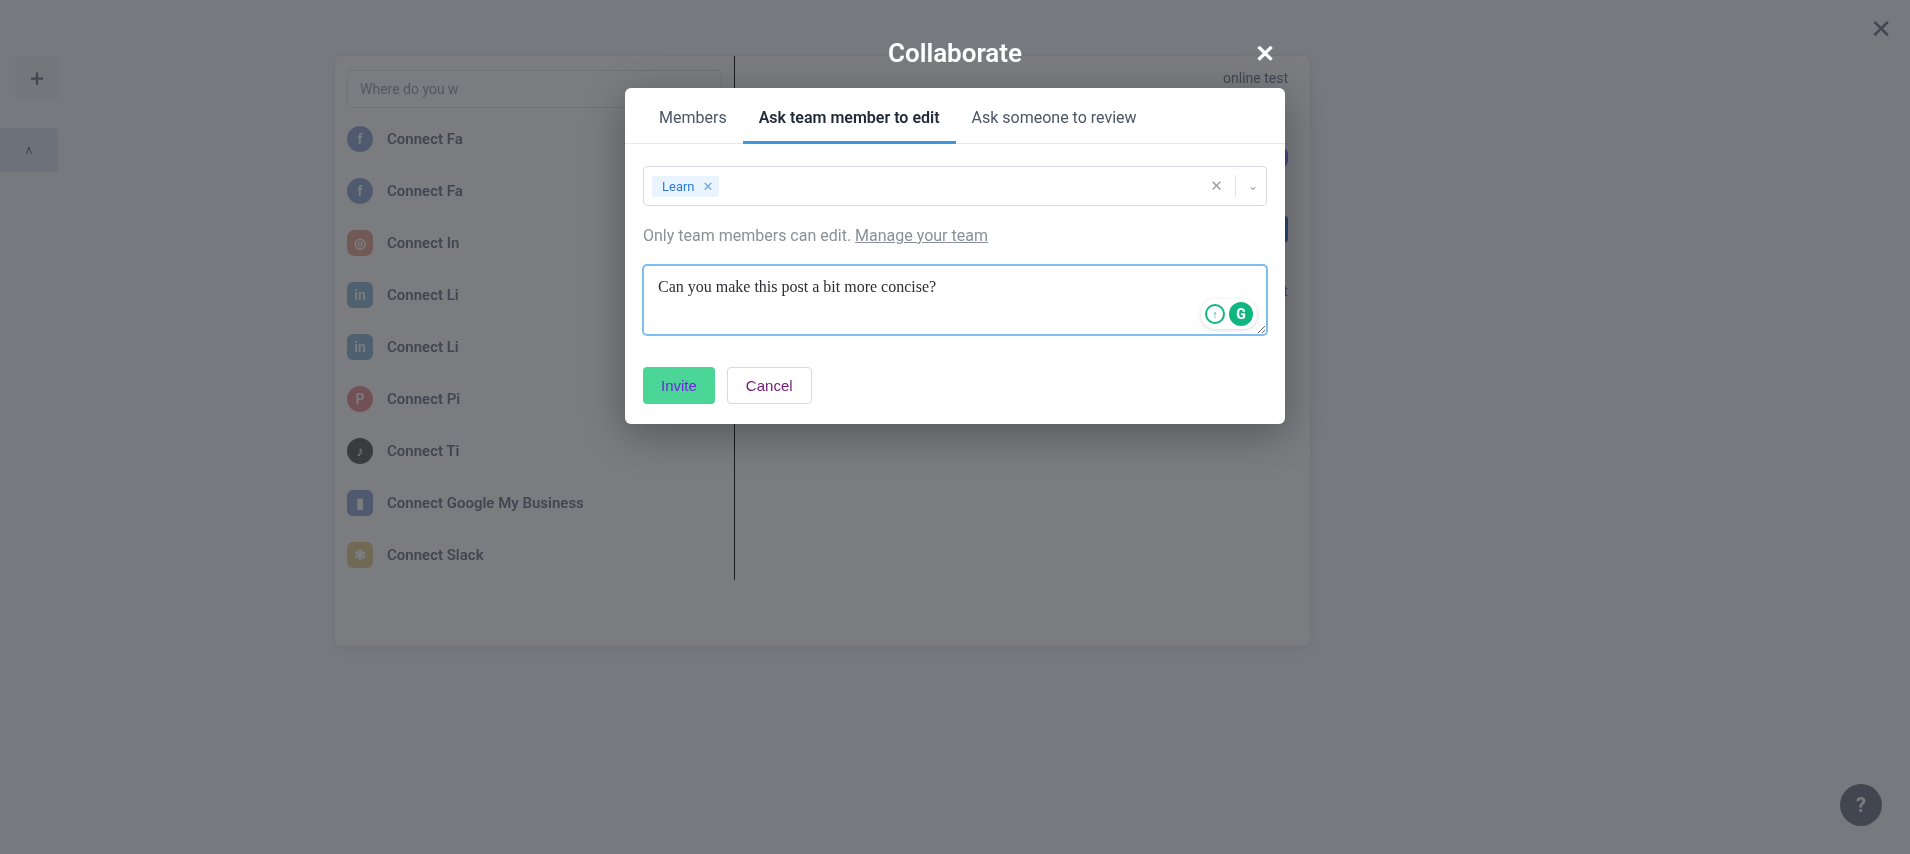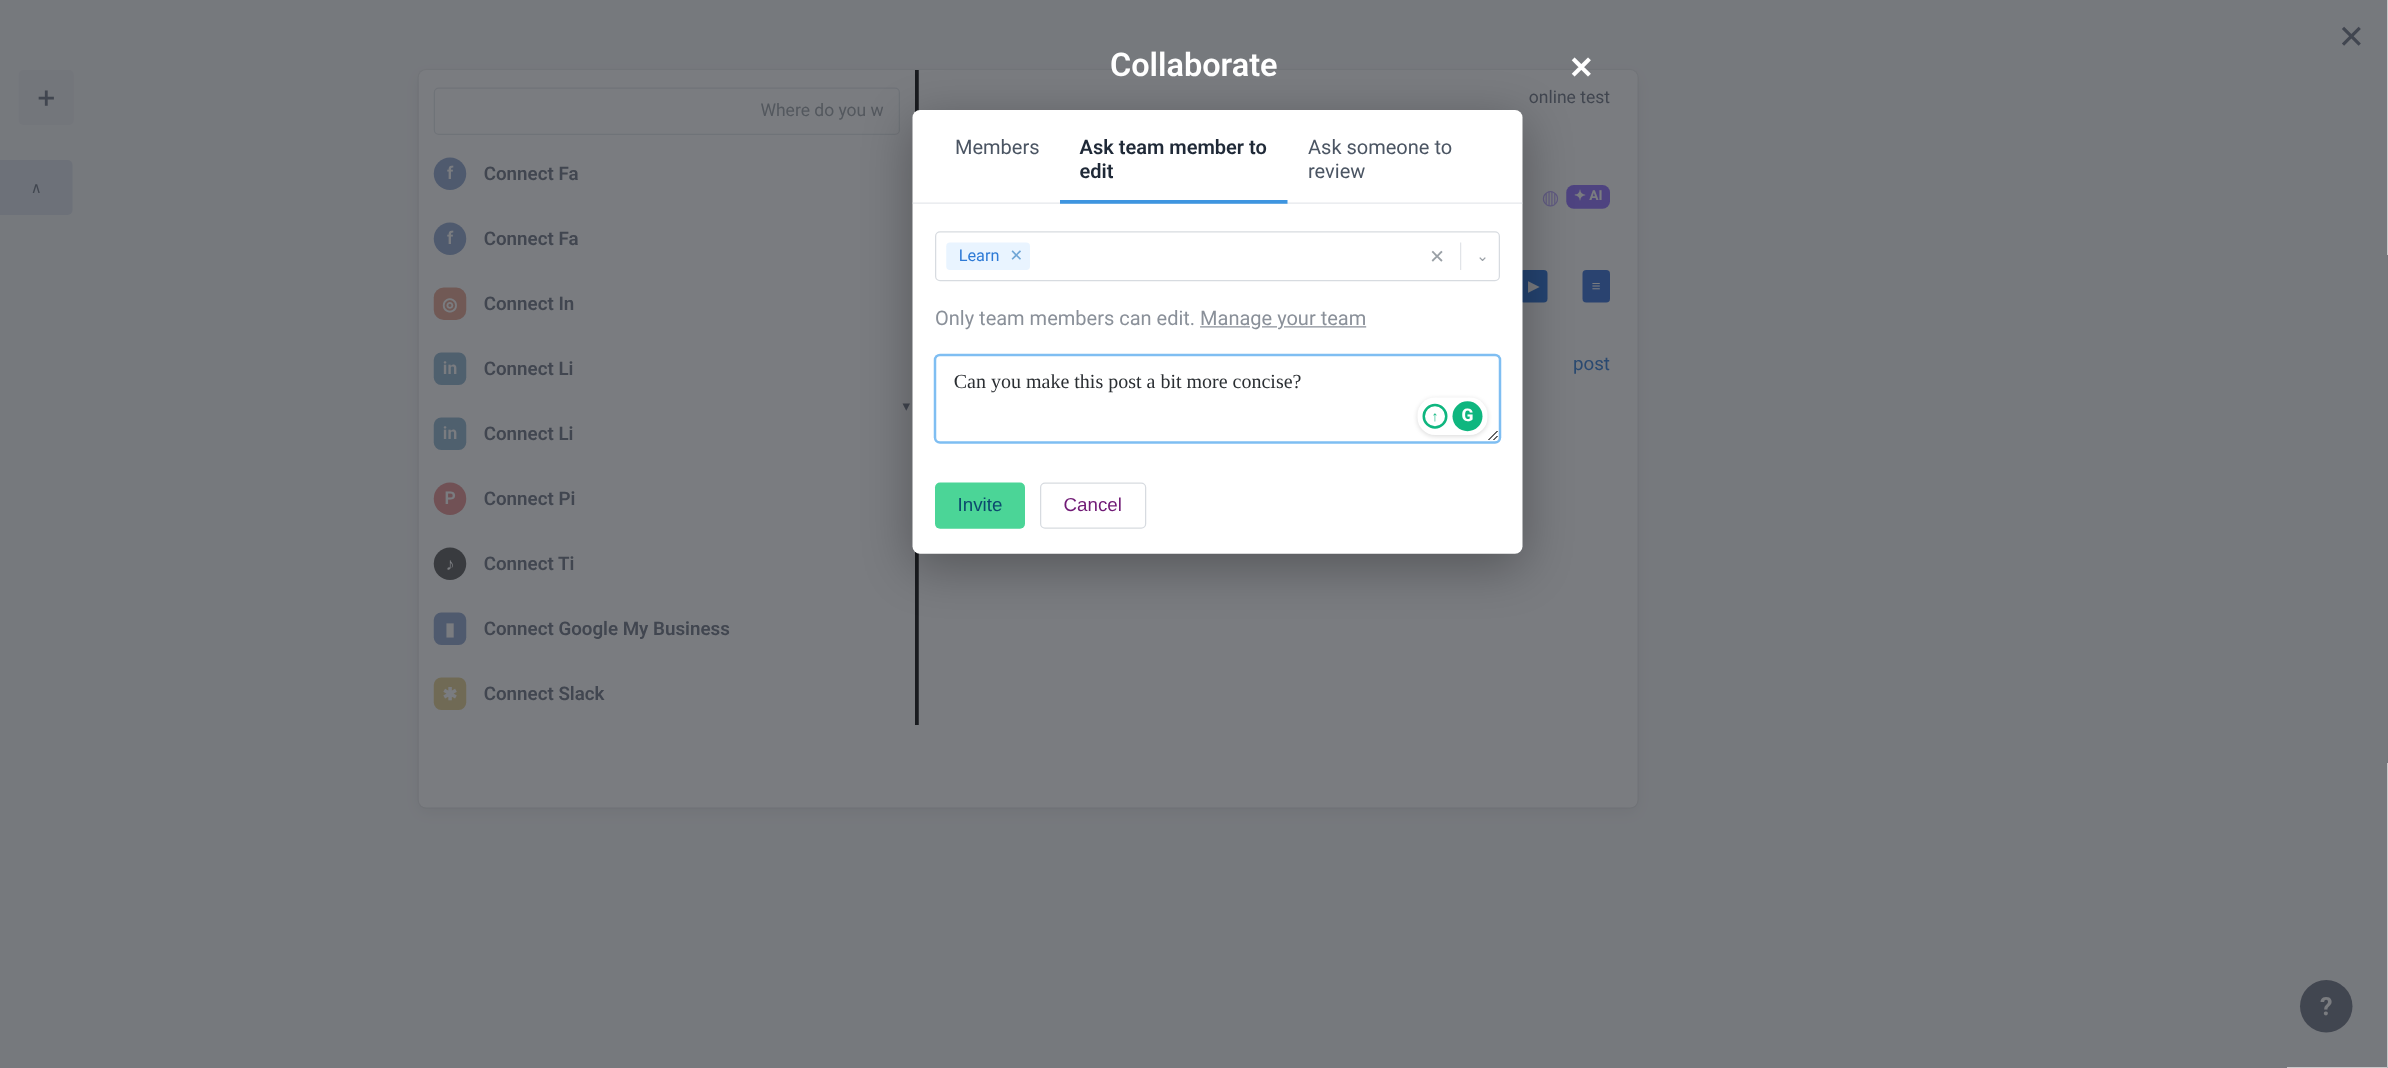--- a/index.html
+++ b/index.html
@@ -47,21 +47,21 @@
   }
   .hdr-right { margin-left: auto; display:flex; align-items:center; gap: 18px; }
   .comments-link { color:#6b7280; font-size:14px; }
   .collab-btn {
     border: 1px solid #d0d5dc; border-radius: 4px;
     padding: 7px 16px; font-size: 14px; color:#374151; background:#fff;
   }
   .kebab { width:22px; text-align:center; color:#6b7280; font-size:18px; }
 
   .bg-card-body { display:flex; height: calc(100% - 66px); }
-  .bg-col-left { width: 400px; border-right:3px solid #000000; padding: 14px 10px 0 10px; position:relative;text-align:right; }
+  .bg-col-left { width: 400px; border-right:1px solid #000000; padding: 14px 10px 0 10px; position:relative; }
   .where-bar {
     border:1px solid #e3e6ea; border-radius:4px;
     padding: 10px 12px; color:#9aa0a6; font-size:14px;
     margin: 0 2px 12px 2px;
   }
   .chan-list { display:flex; flex-direction:column; gap: 26px; padding: 6px 2px; }
   .chan-item { display:flex; align-items:center; gap:14px; color:#6b7280; font-weight:600; font-size:15px; }
   .chan-icon { width:26px; height:26px; border-radius:50%; display:flex; align-items:center; justify-content:center; font-size:14px; color:#fff; flex-shrink:0; }
   .ic-fb { background:#8fa6cf; }
   .ic-ig { background:#e6a48f; border-radius:8px; }
@@ -106,24 +106,23 @@
     color:#fff; font-size:26px; font-weight:600;
     width:100%; text-align:center;
   }
   .overlay-close {
     position:absolute; top:40px; left:calc(50% + 300px);
     color:#fff; font-size:24px; font-weight:700; cursor:pointer;
   }
 
   .modal {
     position:absolute; left:50%; top:88px; transform:translateX(-50%);
-    width:488px; background:#fff; border-radius:6px;
+    width:660px; background:#fff; border-radius:6px;
     box-shadow: 0 10px 40px rgba(0,0,0,.3);
     overflow:hidden;
-    margin-left:19px;
   }
   .tabs { display:flex; border-bottom:1px solid #e5e7eb; padding: 0 18px; }
   .tab {
     padding: 20px 16px 16px 16px; font-size:16px; color:#4b5563;
     cursor:pointer; position:relative;
   }
   .tab.active { color:#1f2937; font-weight:600; }
   .tab.active::after {
     content:""; position:absolute; left:0; right:0; bottom:-1px;
     height:3px; background:#3e95e0;
@@ -180,21 +179,21 @@
   .g-ic1 { width:20px; height:20px; border-radius:50%; border:2px solid #0fb67f; position:relative; }
   .g-ic1::after { content:"↑"; position:absolute; inset:0; display:flex; align-items:center; justify-content:center; color:#0fb67f; font-size:11px; font-weight:700; }
   .g-ic2 { width:24px; height:24px; border-radius:50%; background:#0fb67f; color:#fff; display:flex; align-items:center; justify-content:center; font-weight:800; font-size:14px; }
 
   .modal-actions {
     display:flex; gap:12px; padding: 28px 18px 20px 18px;
   }
   .btn {
     border-radius:4px; font-size:15px; padding: 9px 18px; cursor:pointer;
   }
-  .btn-invite { background:#4bd597; color:#0c4a6e; border:none; }
+  .btn-invite { background:#4bd597; color:#6d28d9; border:none; }
   .btn-cancel { background:#fff; color:#701a75; border:1px solid #d7dbe0; }
 </style>
 </head>
 <body>
 
 <div class="app-root">
 
   <div class="bg">
     <div class="bg-left-toolbar">
       <span>＋</span>

